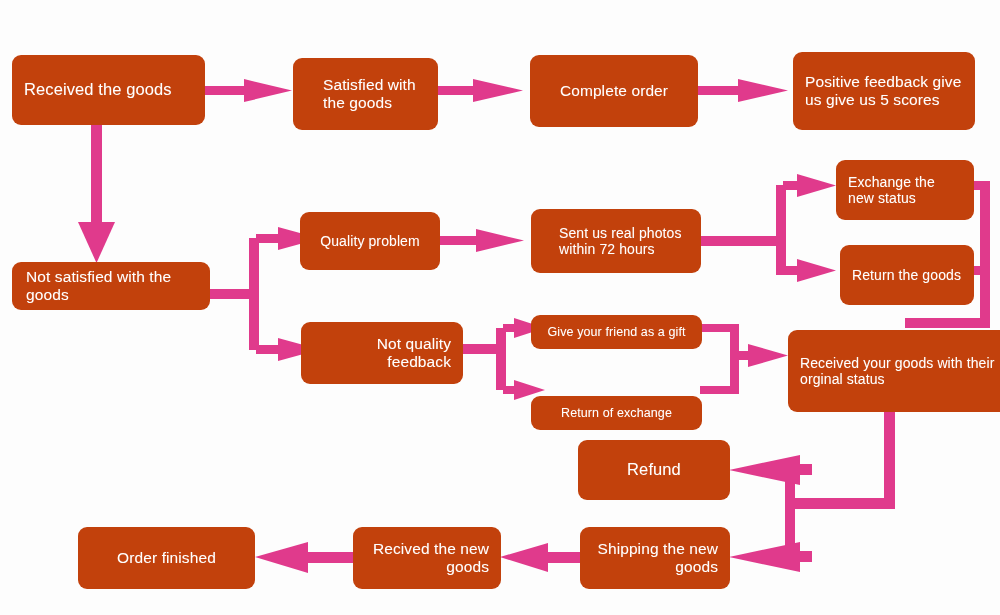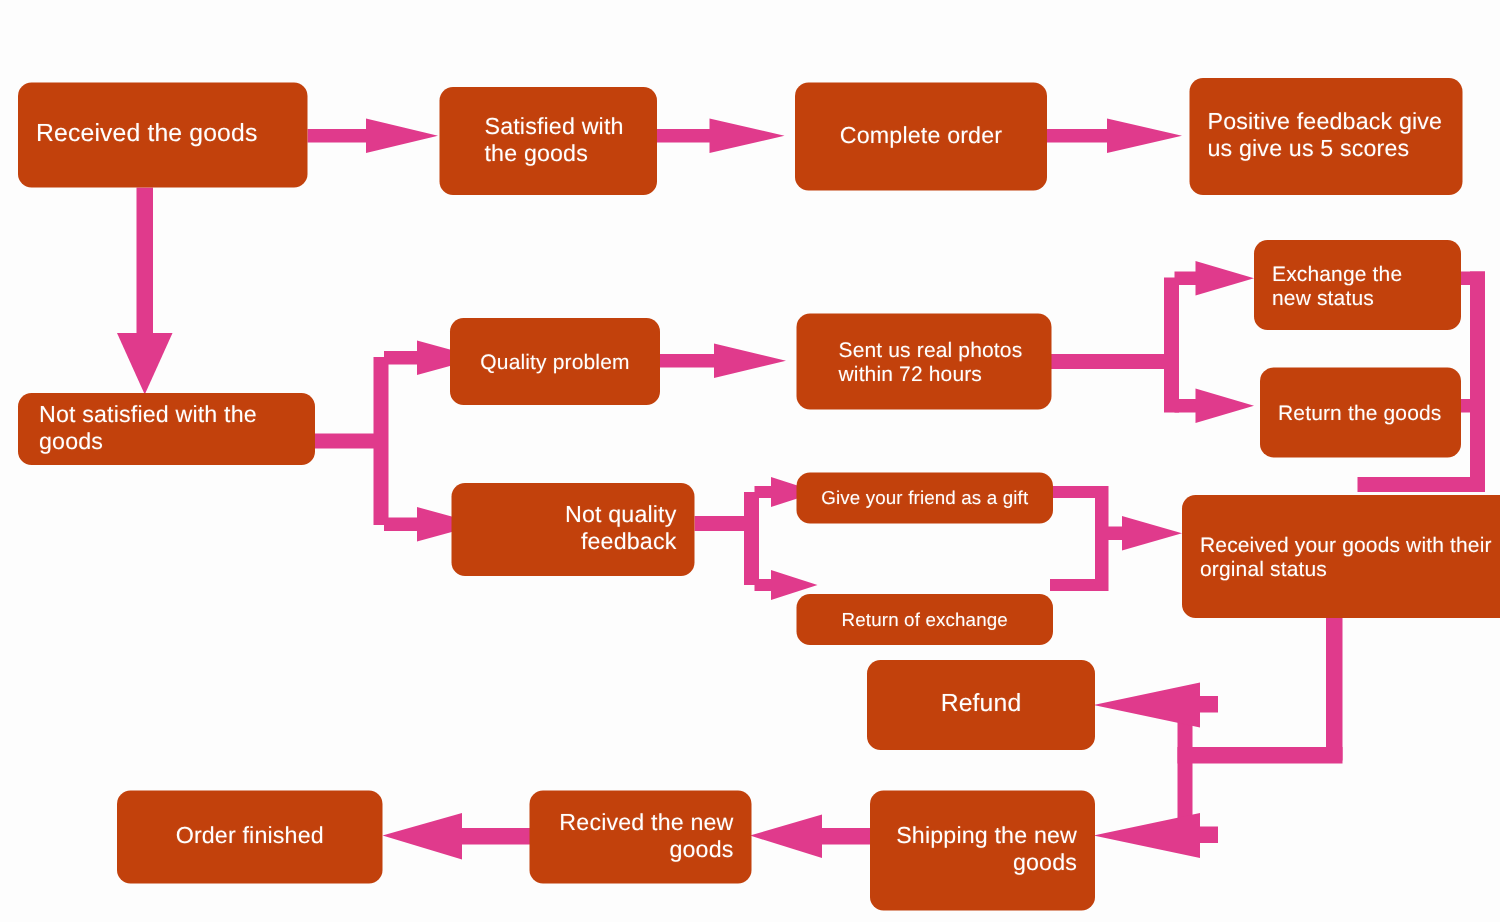--- a/index.html
+++ b/index.html
@@ -173,21 +173,21 @@
   </div>
 
   <div class="node left t14" style="left:788px; top:330px; width:224px; height:82px;">
     <span>Received your goods with their orginal status</span>
   </div>
 
   <div class="node center t16" style="left:578px; top:440px; width:152px; height:60px;">
     <span>Refund</span>
   </div>
 
-  <div class="node center t15" style="left:580px; top:527px; width:150px; height:80px;">
+  <div class="node center t15" style="left:580px; top:527px; width:150px; height:62px;">
     <span>Shipping the new goods</span>
   </div>
 
   <div class="node center t15" style="left:78px; top:527px; width:177px; height:62px;">
     <span>Order finished</span>
   </div>
 
   <div class="node center t15" style="left:353px; top:527px; width:148px; height:62px;">
     <span>Recived the new goods</span>
   </div>

